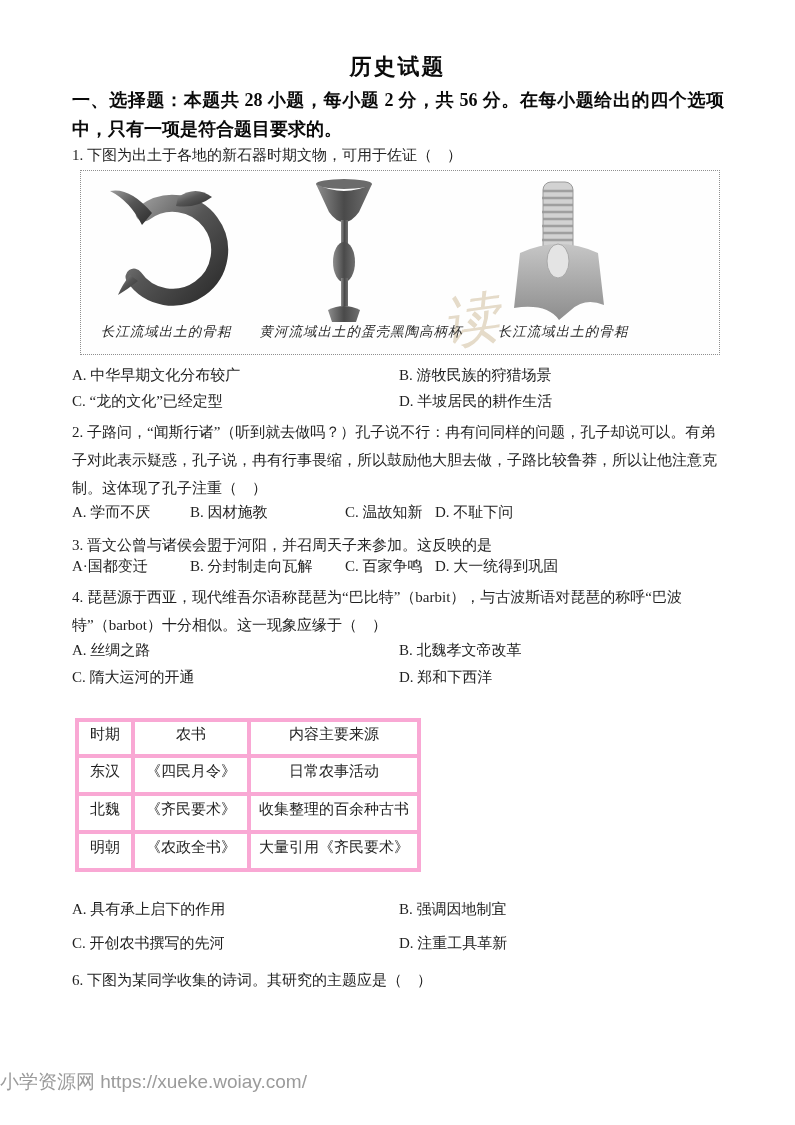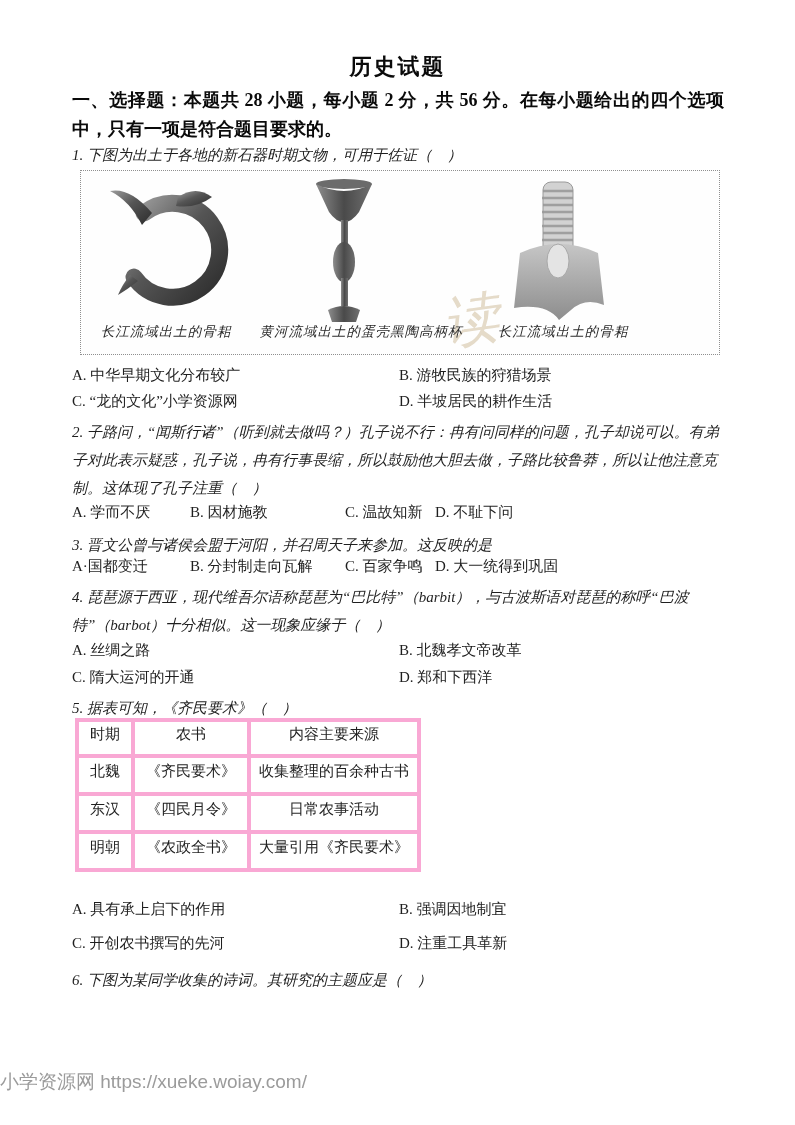--- a/index.html
+++ b/index.html
@@ -1,21 +1,21 @@
 <!DOCTYPE html>
 <html><head>
 <meta charset="utf-8">
 <style>
   html,body{margin:0;padding:0;background:#ffffff;}
   .page{position:relative;width:795px;height:1125px;background:#ffffff;overflow:hidden;
         font-family:"Liberation Serif","DejaVu Serif",serif;color:#1f1f1f;}
   .abs{position:absolute;}
   .title{top:52px;left:0;width:795px;text-align:center;font-size:22px;font-weight:bold;color:#0a0a0a;letter-spacing:2px;}
   .intro{top:86px;left:72px;width:652px;font-size:18px;font-weight:bold;line-height:29px;text-align:justify;color:#0a0a0a;}
-  .stem{font-size:15px;line-height:28px;color:#1f1f1f;font-style:italic;}
+  .stem{font-size:15px;line-height:28px;color:#1f1f1f;}
   .q1stem{top:141px;left:72px;width:660px;}
   .figbox{top:170px;left:80px;width:638px;height:183px;border:1px dotted #8f8f8f;background:#fefefe;}
   .caption{position:absolute;top:152px;transform:translateX(-50%);font-size:13.5px;font-style:italic;
            color:#2a2a2a;white-space:nowrap;letter-spacing:1px;}
   .watermark{position:absolute;left:362px;top:112px;font-size:56px;color:rgba(203,183,148,0.5);
              transform:rotate(-8deg);font-style:italic;pointer-events:none;}
   .optrow{position:absolute;left:0;width:661px;height:24px;font-size:15px;}
   .o1{position:absolute;left:72px;white-space:nowrap;}
   .o2{position:absolute;left:190px;white-space:nowrap;}
   .o3{position:absolute;left:313px;white-space:nowrap;margin-left:32px;}
@@ -96,21 +96,21 @@
     <div class="caption" style="left:85px;">长江流域出土的骨耜</div>
     <div class="caption" style="left:280px;">黄河流域出土的蛋壳黑陶高柄杯</div>
     <div class="caption" style="left:482px;">长江流域出土的骨耜</div>
   </div>
 
   <div class="optrow" style="top:366px;">
     <span class="o1">A. 中华早期文化分布较广</span>
     <span class="oB">B. 游牧民族的狩猎场景</span>
   </div>
   <div class="optrow" style="top:392px;">
-    <span class="o1">C. “龙的文化”小学资源网</span>
+    <span class="o1">C. “龙的文化”已经定型</span>
     <span class="oB">D. 半坡居民的耕作生活</span>
   </div>
 
   <div class="abs stem q2stem">2. 子路问，“闻斯行诸”（听到就去做吗？）孔子说不行：冉有问同样的问题，孔子却说可以。有弟子对此表示疑惑，孔子说，冉有行事畏缩，所以鼓励他大胆去做，子路比较鲁莽，所以让他注意克制。这体现了孔子注重（　）</div>
   <div class="optrow" style="top:503px;">
     <span class="o1">A. 学而不厌</span>
     <span class="o2">B. 因材施教</span>
     <span class="o3">C. 温故知新</span>
     <span class="o4">D. 不耻下问</span>
   </div>
@@ -126,38 +126,37 @@
   <div class="abs stem q4stem">4. 琵琶源于西亚，现代维吾尔语称琵琶为“巴比特”（barbit），与古波斯语对琵琶的称呼“巴波特”（barbot）十分相似。这一现象应缘于（　）</div>
   <div class="optrow" style="top:641px;">
     <span class="o1">A. 丝绸之路</span>
     <span class="oB">B. 北魏孝文帝改革</span>
   </div>
   <div class="optrow" style="top:668px;">
     <span class="o1">C. 隋大运河的开通</span>
     <span class="oB">D. 郑和下西洋</span>
   </div>
 
-  <div class="abs stem q5stem">5. 据表可知，《齐民要术》（　）</div>
 
   <table class="qtable">
     <tbody>
         <tr class="hrow">
       <th class="tc1">时期</th>
       <th class="tc2">农书</th>
       <th class="tc3">内容主要来源</th>
     </tr>
     <tr class="drow">
+      <td>东汉</td>
+      <td>《四民月令》</td>
+      <td>日常农事活动</td>
+    </tr>
+    <tr class="drow">
       <td>北魏</td>
       <td>《齐民要术》</td>
       <td>收集整理的百余种古书</td>
-    </tr>
-    <tr class="drow">
-      <td>东汉</td>
-      <td>《四民月令》</td>
-      <td>日常农事活动</td>
     </tr>
     <tr class="drow">
       <td>明朝</td>
       <td>《农政全书》</td>
       <td>大量引用《齐民要术》</td>
     </tr>
   </tbody>
     </table>
 
   <div class="optrow" style="top:900px;">

